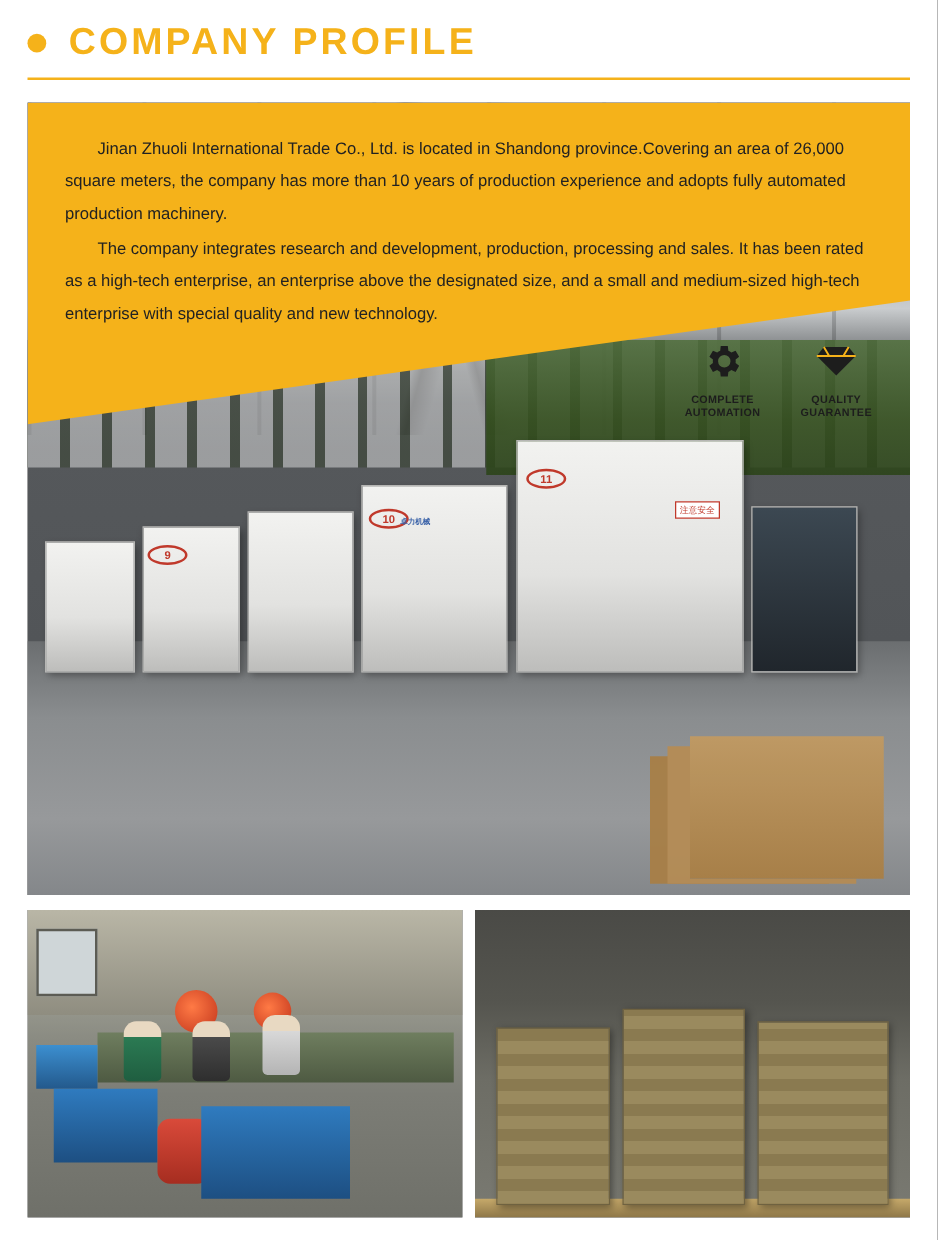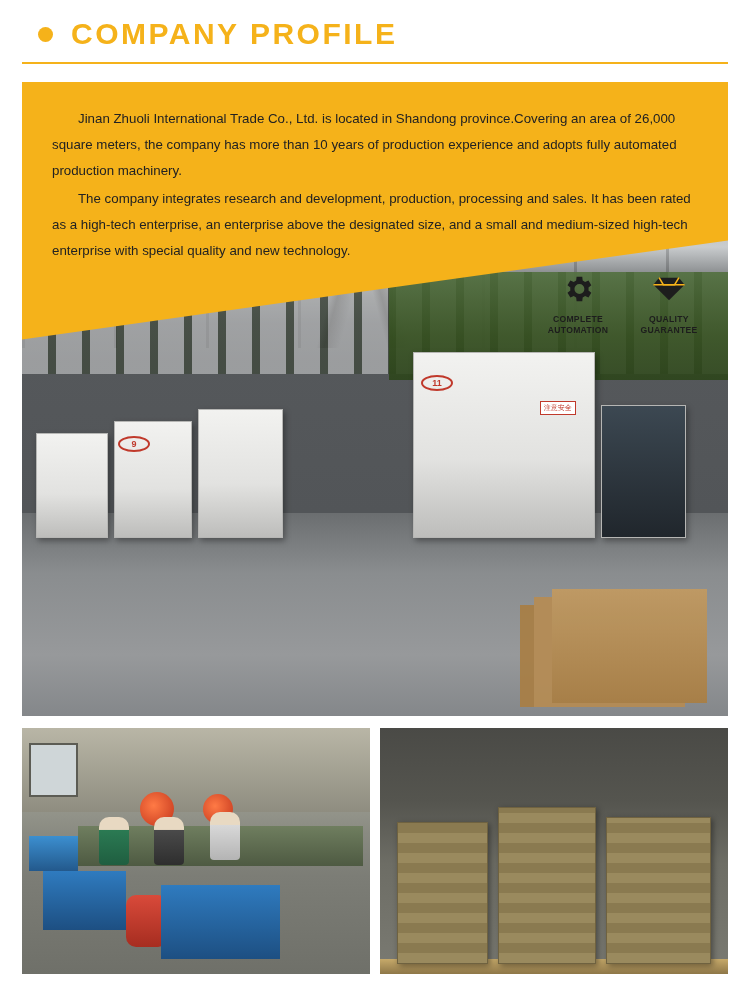--- a/index.html
+++ b/index.html
@@ -9,21 +9,21 @@
     background: #ffffff;
     font-family: "Liberation Sans", sans-serif;
     position: relative;
     overflow: hidden;
   }
 
   
   .header {
     position: relative;
     height: 68px;
-    padding-left: 38px;
+    padding-left: 22px;
     display: flex;
     align-items: center;
   }
   .header-dot {
     width: 15px;
     height: 15px;
     border-radius: 50%;
     background: #f5b21a;
     margin-right: 18px;
     flex: 0 0 auto;
@@ -258,20 +258,24 @@
     <div class="ph-windows"></div>
     <div class="ph-greenery"></div>
     <div class="ph-floor"></div>
 
     <div class="ph-machines">
       <div class="mach" style="left:0%;  width:11%; height:52%;"></div>
       <div class="mach" style="left:12%; width:12%; height:58%;">
         <span class="num">9</span>
       </div>
       <div class="mach" style="left:25%; width:13%; height:64%;"></div>
+      <div class="mach" style="left:39%; width:18%; height:74%;">
+        <span class="num">10</span>
+        <span class="lbl" style="left:26%;">卓力机械</span>
+      </div>
       <div class="mach" style="left:58%; width:28%; height:92%;">
         <span class="num">11</span>
         <span class="warn">注意安全</span>
       </div>
       <div class="mach" style="left:87%; width:13%; height:66%; background:linear-gradient(180deg,#3c4852,#20262c);"></div>
     </div>
 
     <div class="ph-boxes"></div>
   </div>
 

